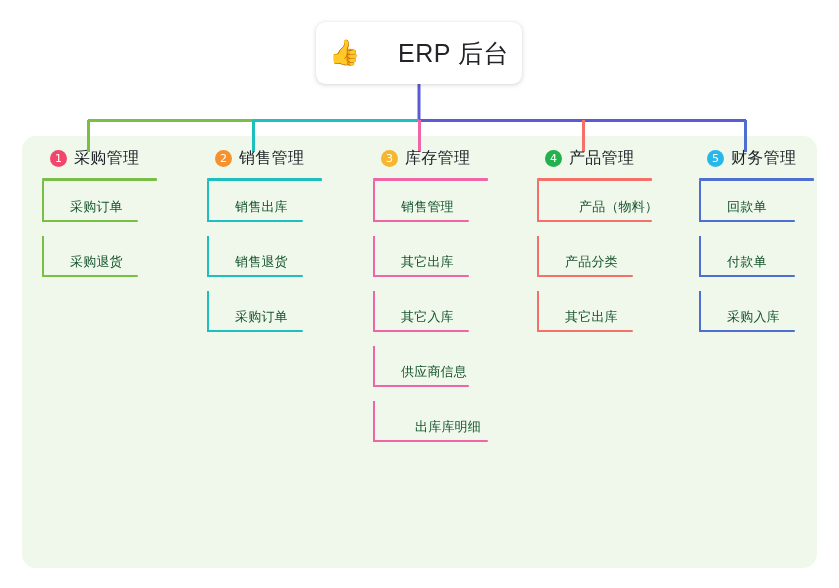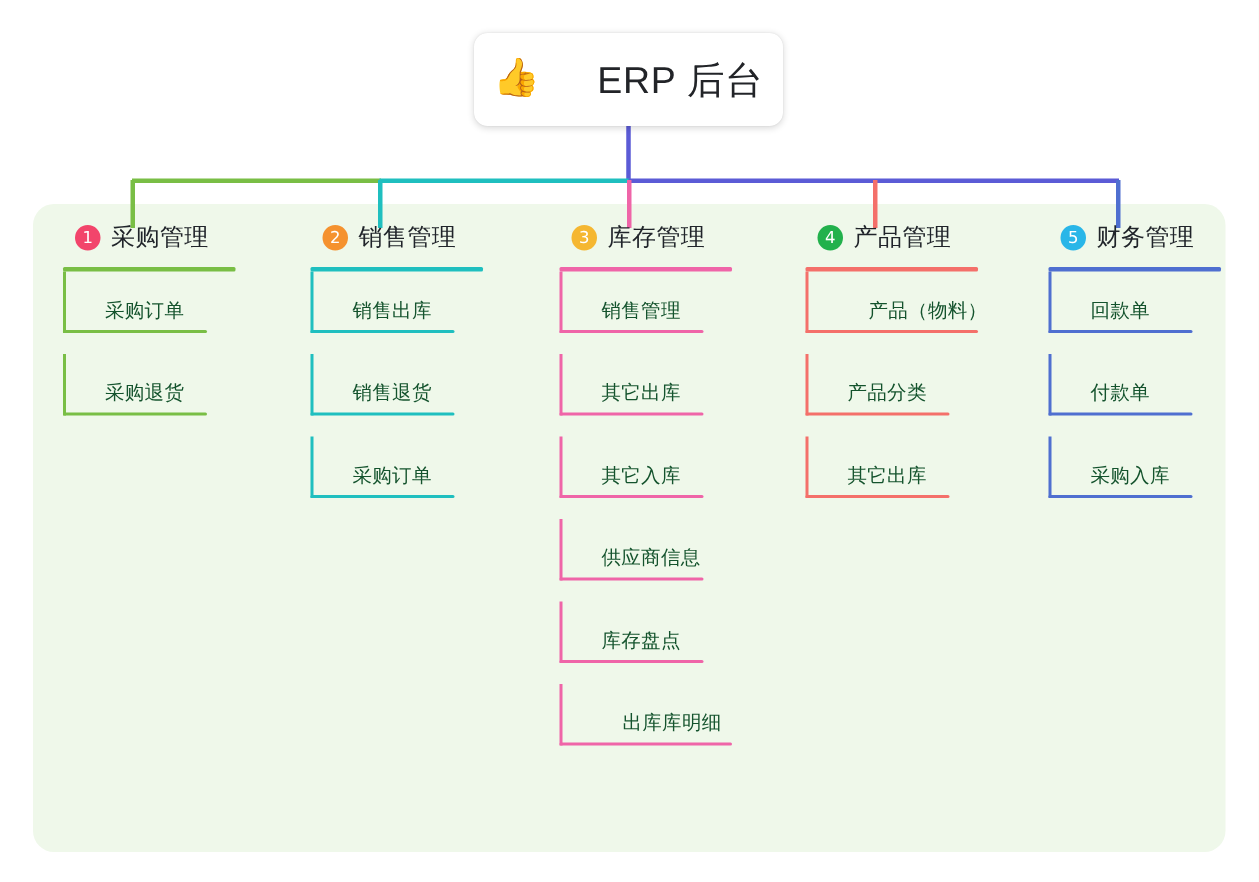--- a/index.html
+++ b/index.html
@@ -234,25 +234,20 @@
         <div class="leaf">
           <div class="leaf-stem" style="background: rgb(239, 101, 168);"></div>
           <div class="leaf-label">其它入库</div>
           <div class="leaf-rule" style="background: rgb(239, 101, 168);"></div>
         </div>
         <div class="leaf">
           <div class="leaf-stem" style="background: rgb(239, 101, 168);"></div>
           <div class="leaf-label">供应商信息</div>
           <div class="leaf-rule" style="background: rgb(239, 101, 168);"></div>
         </div>
-        <div class="leaf">
-          <div class="leaf-stem" style="background: rgb(239, 101, 168);"></div>
-          <div class="leaf-label">库存盘点</div>
-          <div class="leaf-rule" style="background: rgb(239, 101, 168);"></div>
-        </div>
         <div class="leaf wide">
           <div class="leaf-stem" style="background: rgb(239, 101, 168);"></div>
           <div class="leaf-label">出库库明细</div>
           <div class="leaf-rule" style="background: rgb(239, 101, 168);"></div>
         </div>
       </div>
     </div>
   <div class="column" id="col-3" style="left:533px;">
       <div class="col-header">
         <span class="badge" style="background: rgb(34, 177, 76);">4</span>

